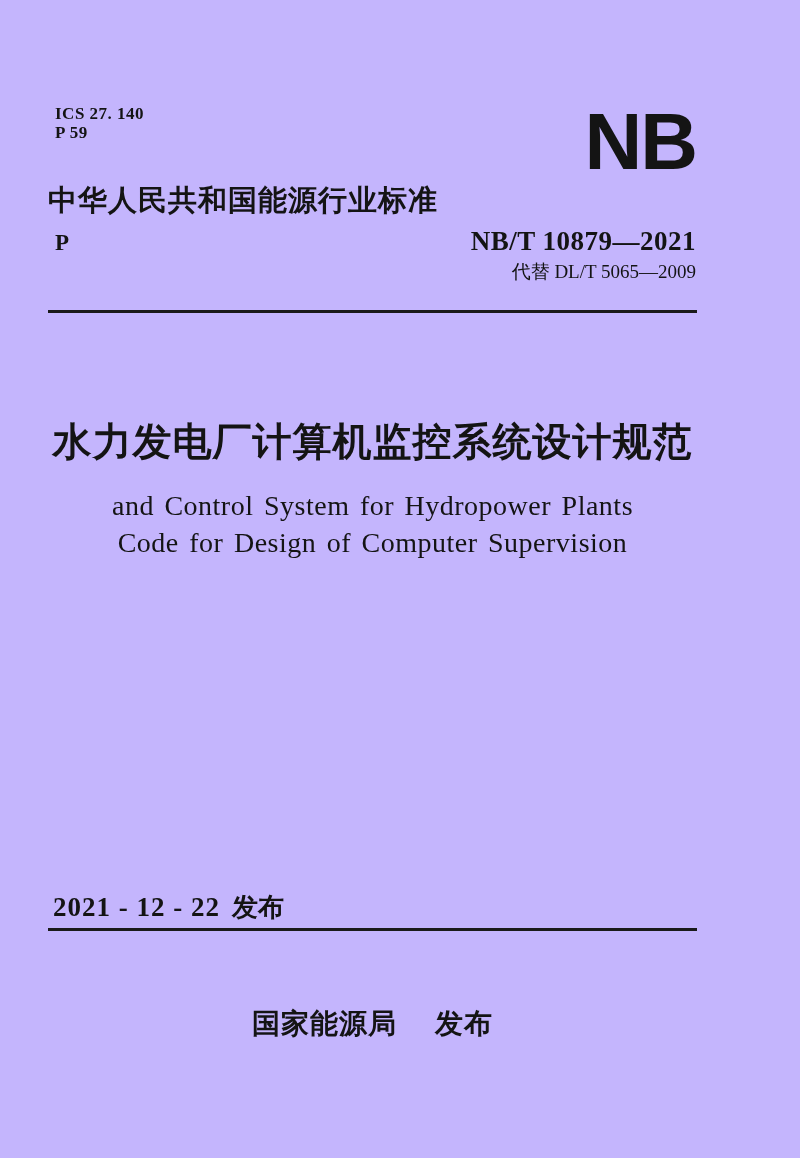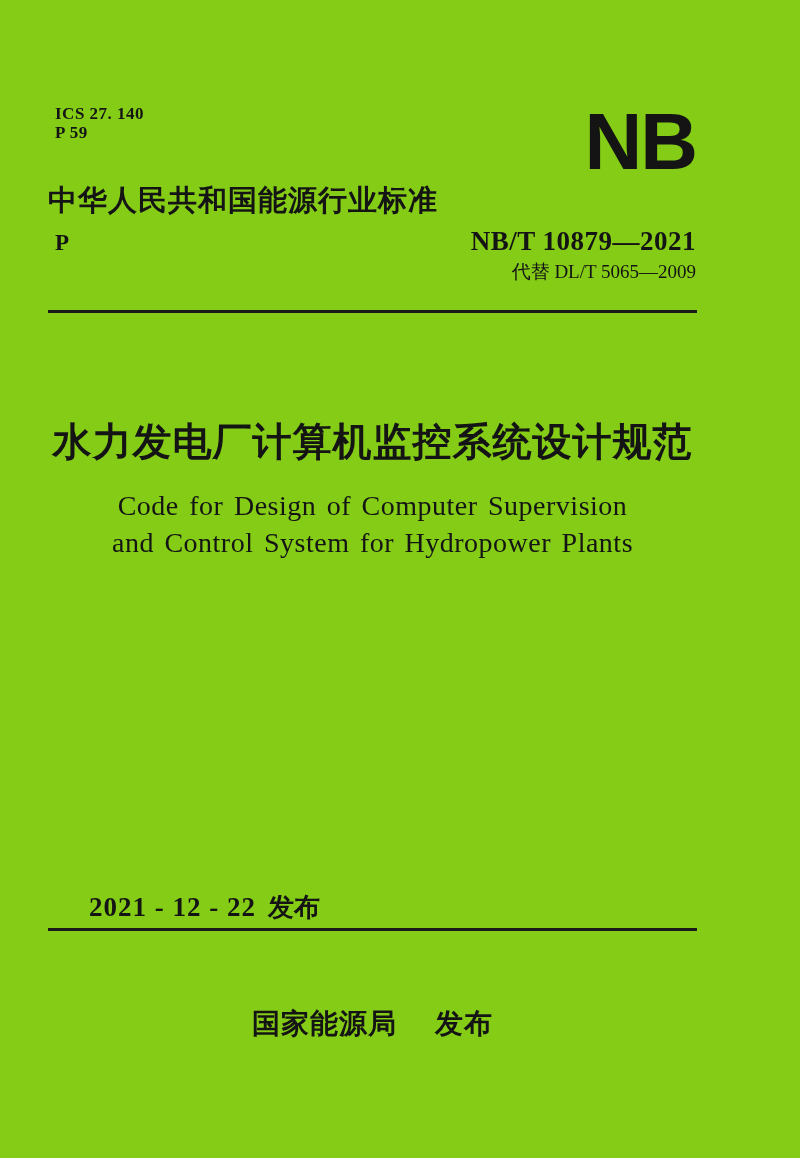--- a/index.html
+++ b/index.html
@@ -1,21 +1,21 @@
 <!DOCTYPE html>
 <html><head>
 <meta charset="utf-8">
 <style>
   html, body { margin: 0; padding: 0; background: #e8e8e8; }
   .page {
     position: relative;
     width: 800px;
     height: 1158px;
     margin: 0 auto;
-    background: #84cc16;
+    background: #c4b5fd;
     color: #141414;
     overflow: hidden;
     font-family: "Liberation Serif", serif;
   }
 
   
   .ics-block {
     position: absolute;
     left: 55px;
     top: 104px;
@@ -131,21 +131,20 @@
     display: flex;
     justify-content: space-between;
     align-items: baseline;
   }
   .date-group { white-space: nowrap; }
   .date-group .date {
     font-family: "Liberation Serif", serif;
     font-weight: bold;
     font-size: 27px;
     letter-spacing: 1px;
-    margin-left: 36px;
   }
   .date-group .date-label {
     font-family: "Liberation Sans", sans-serif;
     font-weight: bold;
     font-size: 26px;
     margin-left: 8px;
   }
   .date-group.left { padding-left: 5px; }
 
   
@@ -182,22 +181,22 @@
   <div class="std-block">
     <div class="std-number">NB/T 10879—2021</div>
     <div class="replaces-note">代替 DL/T 5065—2009</div>
   </div>
 
   <div class="rule rule-top"></div>
 
   <div class="title-cn">水力发电厂计算机监控系统设计规范</div>
 
   <div class="title-en">
+    <div>and Control System for Hydropower Plants</div>
     <div>Code for Design of Computer Supervision</div>
-    <div>and Control System for Hydropower Plants</div>
   </div>
 
   <div class="dates-row">
     <div class="date-group left">
       <span class="date">2021 - 12 - 22</span>
       <span class="date-label">发布</span>
     </div>
   </div>
 
   <div class="rule rule-bottom"></div>

